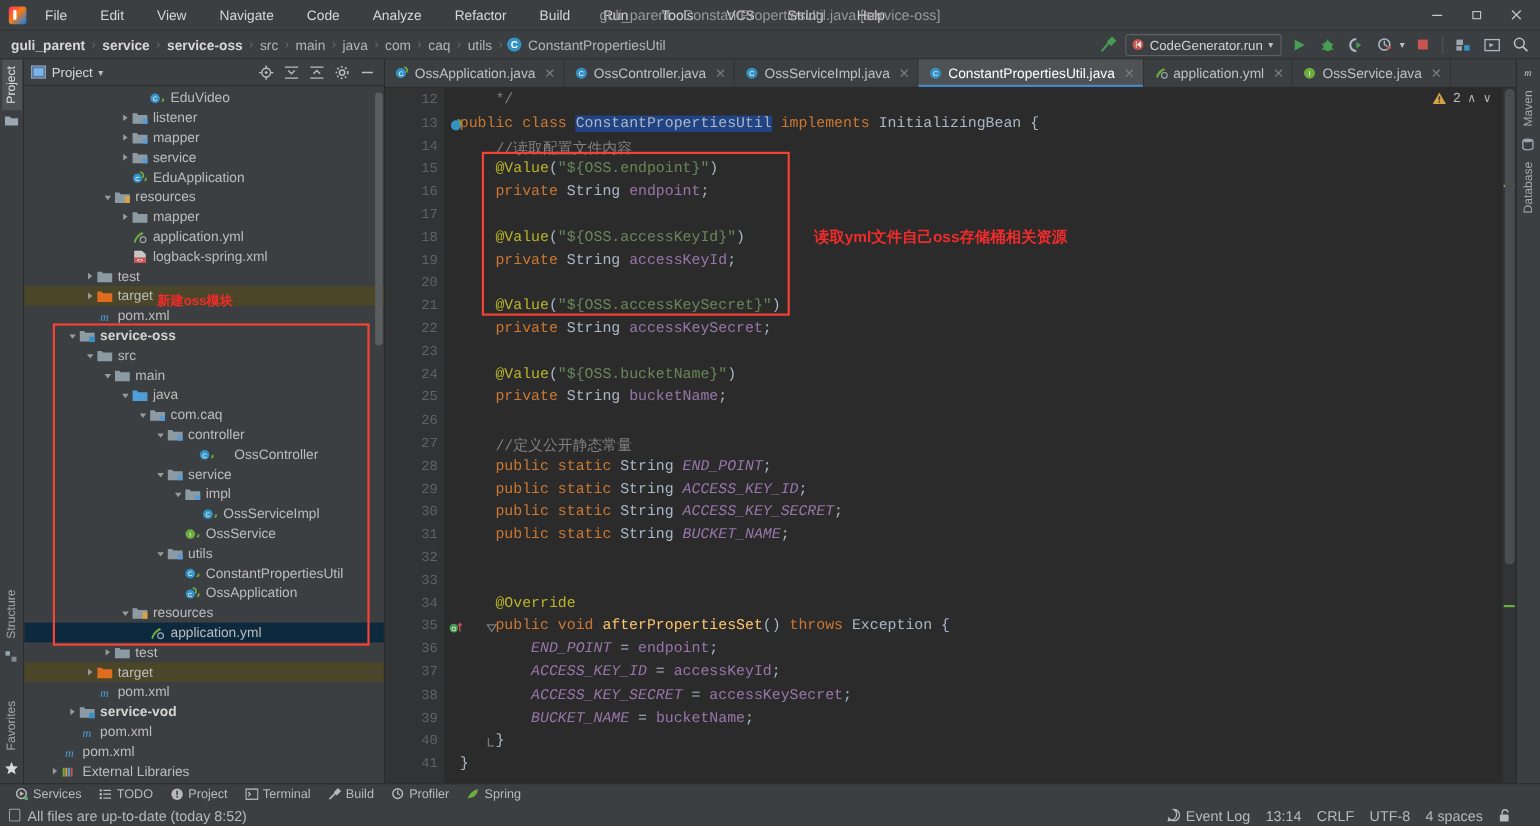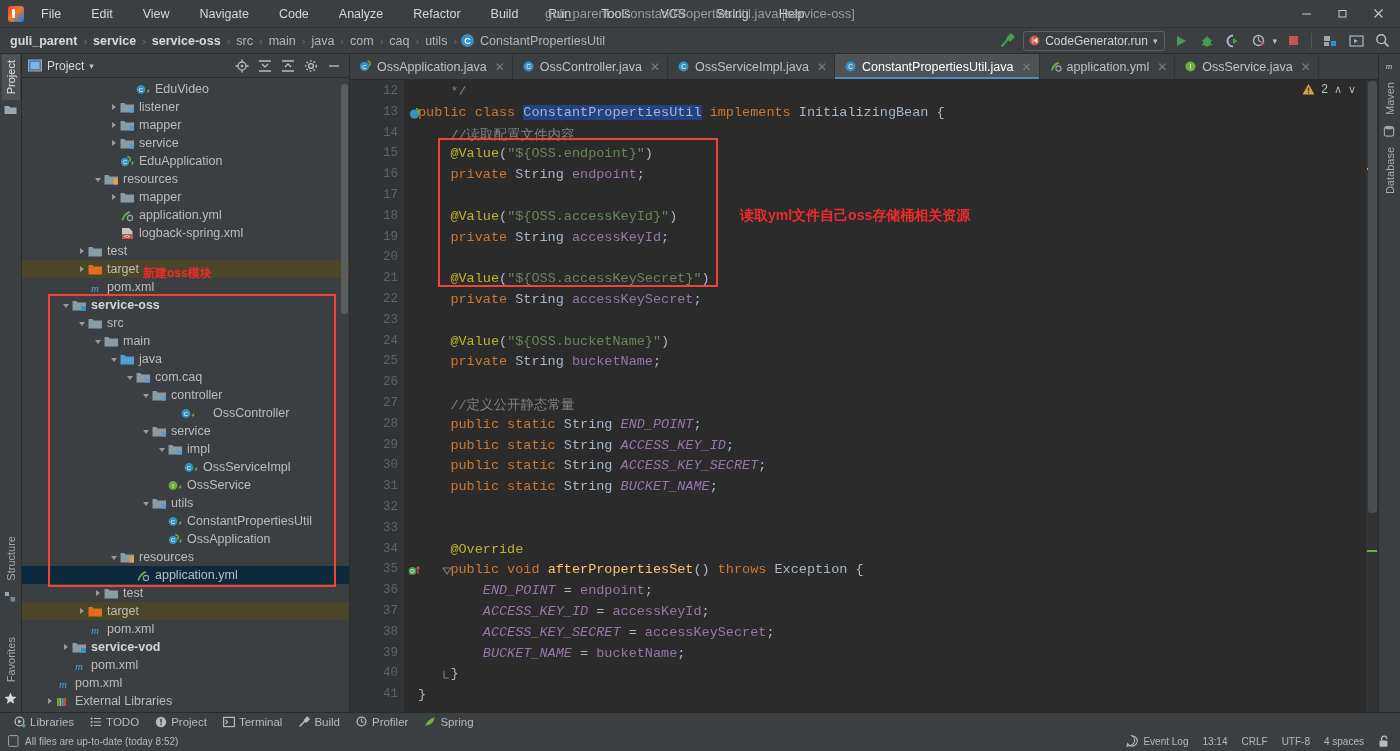--- a/index.html
+++ b/index.html
@@ -153,22 +153,22 @@
 
   
   .bottombar {
     position:absolute; left:0; right:0; bottom:20px; height:19px;
     background:#3c3f41; border-top:1px solid #2b2b2b;
     display:flex; align-items:center; padding-left:14px; gap:16px;
   }
   .bbitem { display:flex; align-items:center; gap:4px; font-size:11.5px; color:#b9b9b9; }
   .statusbar {
     position:absolute; left:0; right:0; bottom:0; height:20px;
-    background:#3c3f41; display:flex; align-items:center; padding:0 8px 0 8px;
-    font-size:10px; color:#b9b9b9; gap:0;text-align:right;
+    background:#3c3f41; display:flex; align-items:center; padding:0 24px 0 8px;
+    font-size:13px; color:#b9b9b9; gap:0;text-align:right;
   }
   .sb-right { margin-left:auto; display:flex; align-items:center; gap:14px; padding-right:2px;}
   svg { display:block; }
 </style>
 </head>
 <body>
 
 <div id="app">
 
   <div class="titlebar">
@@ -916,21 +916,21 @@
     </div>
   </div>
 
   <div class="bottombar">
     <div class="bbitem">
       <svg width="12" height="12" viewBox="0 0 12 12">
           <circle cx="5.5" cy="5.5" r="4.4" fill="none" stroke="#b9b9b9" stroke-width="1.3"></circle>
           <path d="M4 3.3 L8 5.5 L4 7.7 Z" fill="#b9b9b9"></path>
           <circle cx="9.8" cy="9.8" r="1.7" fill="#59a869"></circle>
         </svg>
-      <span>Libraries</span>
+      <span>Services</span>
     </div>
     <div class="bbitem">
       <svg width="12" height="12" viewBox="0 0 12 12">
           <circle cx="1.6" cy="2.5" r="1.1" fill="#b9b9b9"></circle>
           <circle cx="1.6" cy="6" r="1.1" fill="#b9b9b9"></circle>
           <circle cx="1.6" cy="9.5" r="1.1" fill="#b9b9b9"></circle>
           <path d="M4 2.5 H11 M4 6 H11 M4 9.5 H11" stroke="#b9b9b9" stroke-width="1.1"></path>
         </svg>
       <span>TODO</span>
     </div>

